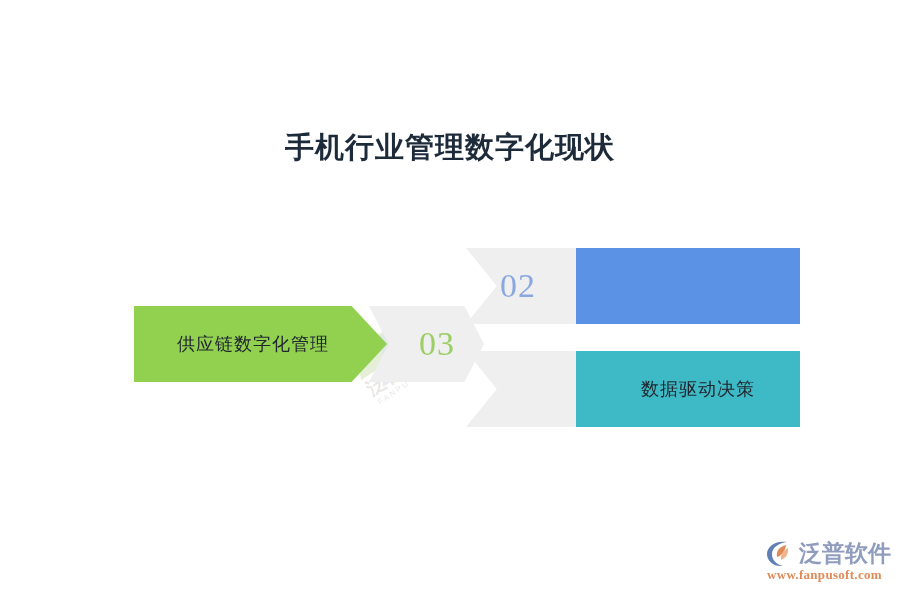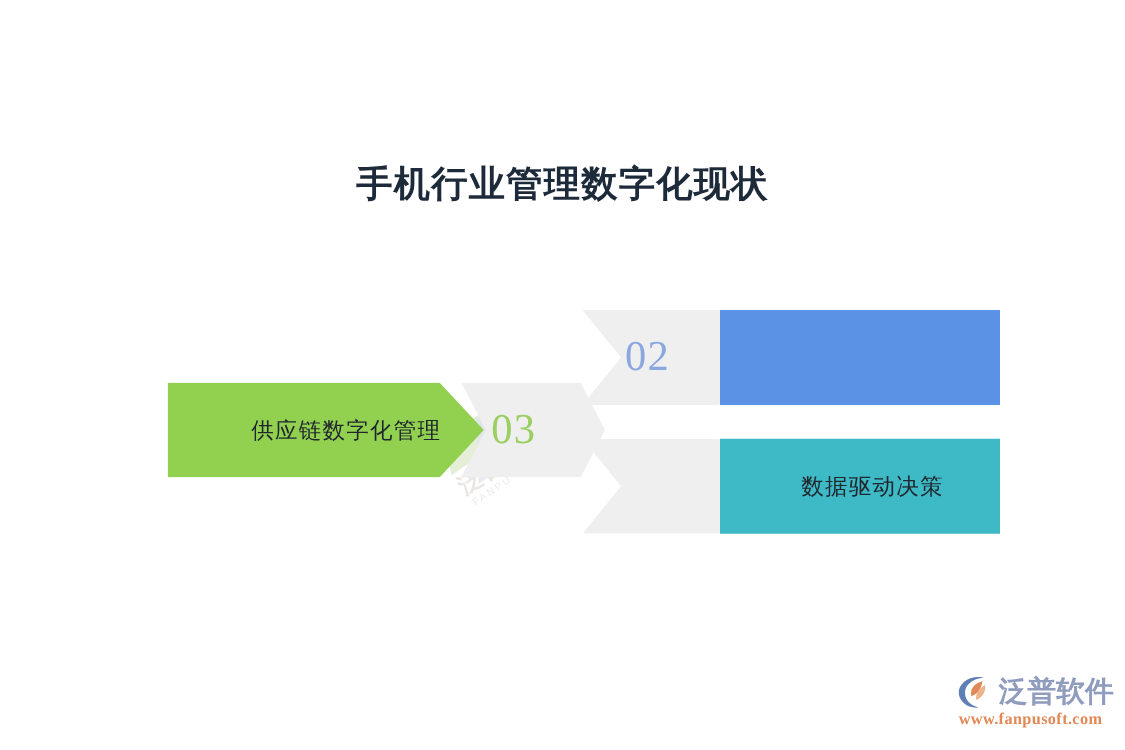--- a/index.html
+++ b/index.html
@@ -186,22 +186,22 @@
 
   <div class="row" style="left:466px; top:248px; width:334px;">
     <div class="hex hex-right" style="left:0px; width:140px;"></div>
     <div class="banner-plain" style="left:110px; width:224px; background:#5b92e5;"></div>
     <div class="hex-num" style="left:12px; width:80px; color:#8aa7e0; z-index:3;">02</div>
   </div>
 
   <div class="row" style="left:134px; top:306px; width:345px;">
     <div class="hex hex-left" style="left:235px; width:115px;"></div>
     <div class="banner-left" style="left:0px; width:253px; background:#92d050;"></div>
-    <div class="banner-label dark" style="left:0px; width:238px;margin-left:24px;">供应链数字化管理</div>
-    <div class="hex-num" style="left:237px; width:80px; color:#9bce63;">03</div>
+    <div class="banner-label dark" style="left:0px; width:238px;">供应链数字化管理</div>
+    <div class="hex-num" style="left:263px; width:80px; color:#9bce63;">03</div>
   </div>
 
   <div class="row" style="left:466px; top:351px; width:334px;">
     <div class="hex hex-right" style="left:0px; width:140px;"></div>
     <div class="banner-plain" style="left:110px; width:224px; background:#3eb9c6;"></div>
     <div class="banner-label dark" style="left:130px; width:204px; z-index:3;">数据驱动决策</div>
   </div>
 
   <div id="logo">
     <svg class="logo-mark" viewBox="0 0 30 28">

